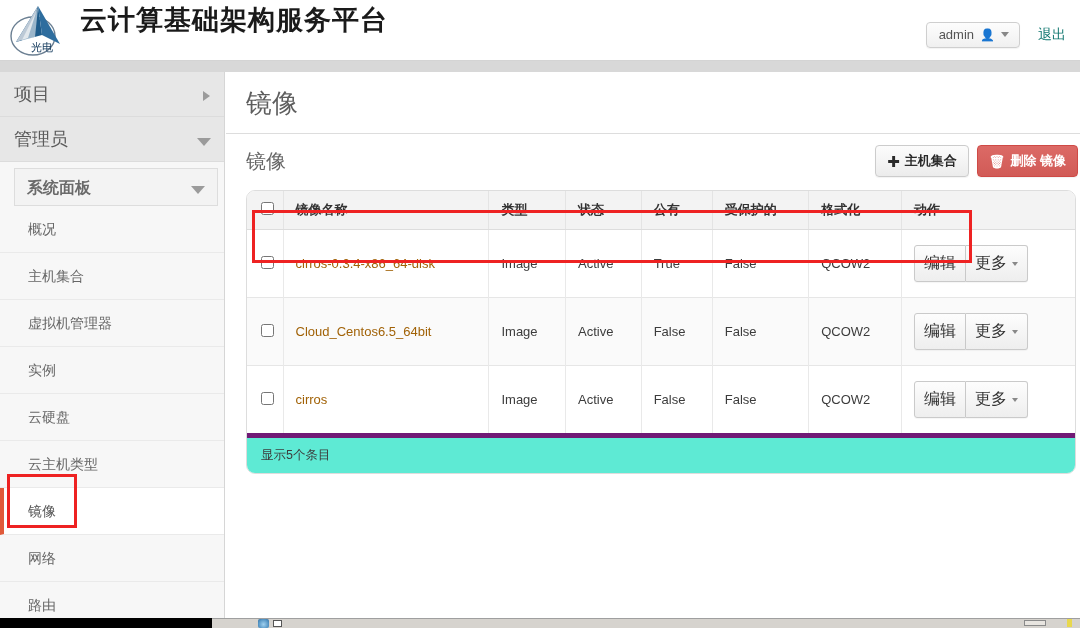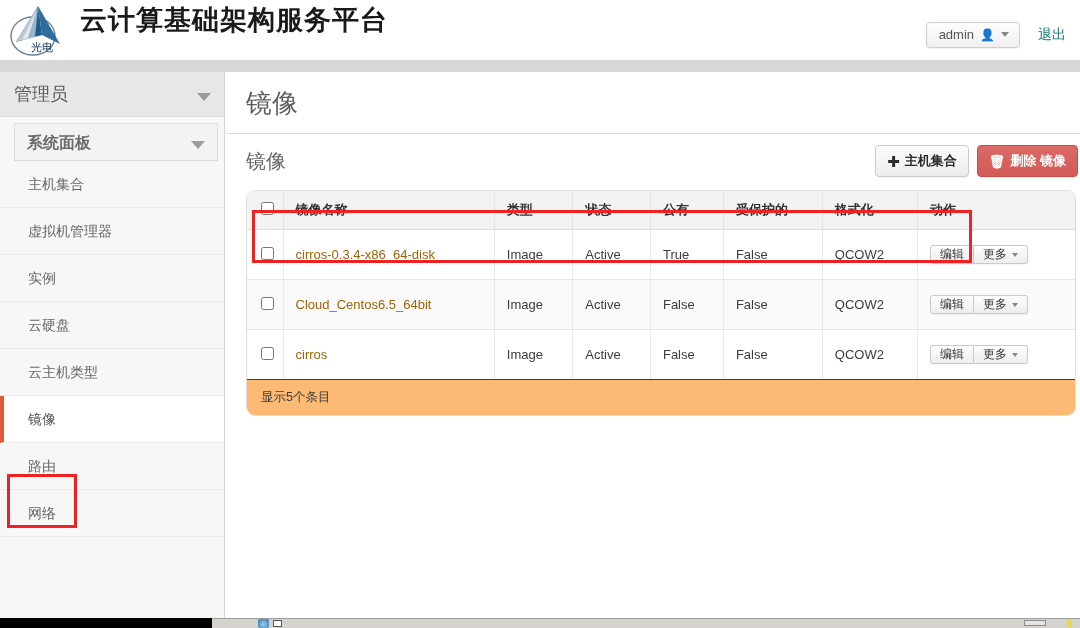--- a/index.html
+++ b/index.html
@@ -171,32 +171,32 @@
   }
   tbody tr:nth-child(even) td { background: #fafafa; }
   tbody td:last-child { border-right: none; }
   .col-chk { width: 36px; padding-left: 14px !important; padding-right: 6px !important; }
   .imglink { color: #a16207; text-decoration: none; cursor: pointer; }
   input[type=checkbox] {
     width: 13px; height: 13px; margin: 0; cursor: pointer;
   }
   .btn-group { display: inline-flex; }
   .btn-sm {
-    font-size: 12px; padding: 0 9px;
+    font-size: 16px; padding: 7px 9px;
     border: 1px solid #cacaca;
     background: linear-gradient(to bottom,#fdfdfd,#eeeeee);
     color: #333; cursor: pointer;
     box-shadow: 0 1px 1px rgba(0,0,0,.04);
   }
   .btn-sm.left { border-radius: 3px 0 0 3px; }
   .btn-sm.right { border-radius: 0 3px 3px 0; border-left: none; display:inline-flex; align-items:center; gap:5px;}
   .caret-sm { width:0;height:0;border-left:3px solid transparent;border-right:3px solid transparent;border-top:4px solid #888; display:inline-block;}
   .table-footer {
-    background: #fdba74;
-    border-top: 1px solid #701a75;
+    background: #5eead4;
+    border-top: 5px solid #701a75;
     padding: 9px 14px;
     font-size: 12.5px;
     color: #3c3c3c;
   }
 
   
   .anno-row {
     position: absolute; left: 26px; top: 138px;
     width: 720px; height: 53px;
     border: 3px solid #ee2222;
@@ -244,37 +244,42 @@
       <span class="person">👤</span>
       <span class="caret"></span>
     </div>
     <a class="logout">退出</a>
   </div>
 </div>
 
 <div class="graystrip"></div>
 
 <div class="sidebar">
+  <div class="nav-top">
+    <span>项目</span>
+    <span class="arrow-right"></span>
+  </div>
   <div class="nav-top second">
     <span>管理员</span>
     <span class="arrow-down"></span>
   </div>
   <div class="panel-head">
     <span>系统面板</span>
     <span class="arrow-down"></span>
   </div>
   <ul class="nav-list">
+    <li class="nav-item">概况</li>
     <li class="nav-item">主机集合</li>
     <li class="nav-item">虚拟机管理器</li>
     <li class="nav-item">实例</li>
     <li class="nav-item">云硬盘</li>
     <li class="nav-item">云主机类型</li>
     <li class="nav-item active">镜像</li>
+    <li class="nav-item">网络</li>
     <li class="nav-item">路由</li>
-    <li class="nav-item">网络</li>
   </ul>
 </div>
 
 <div class="anno-sidebar"></div>
 
 <div class="main">
   <h1 class="page-title">镜像</h1>
 
   <div class="panel-bar">
     <div class="panel-title">镜像</div>

